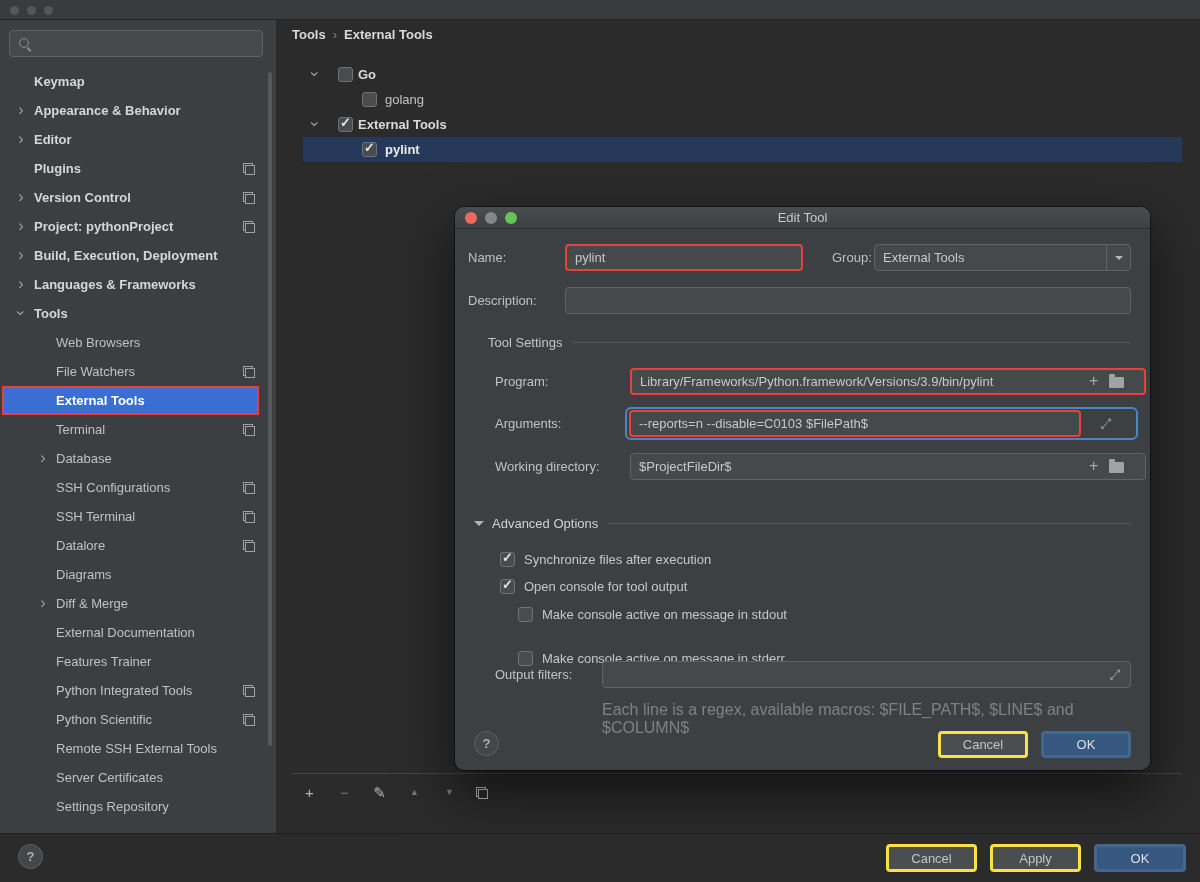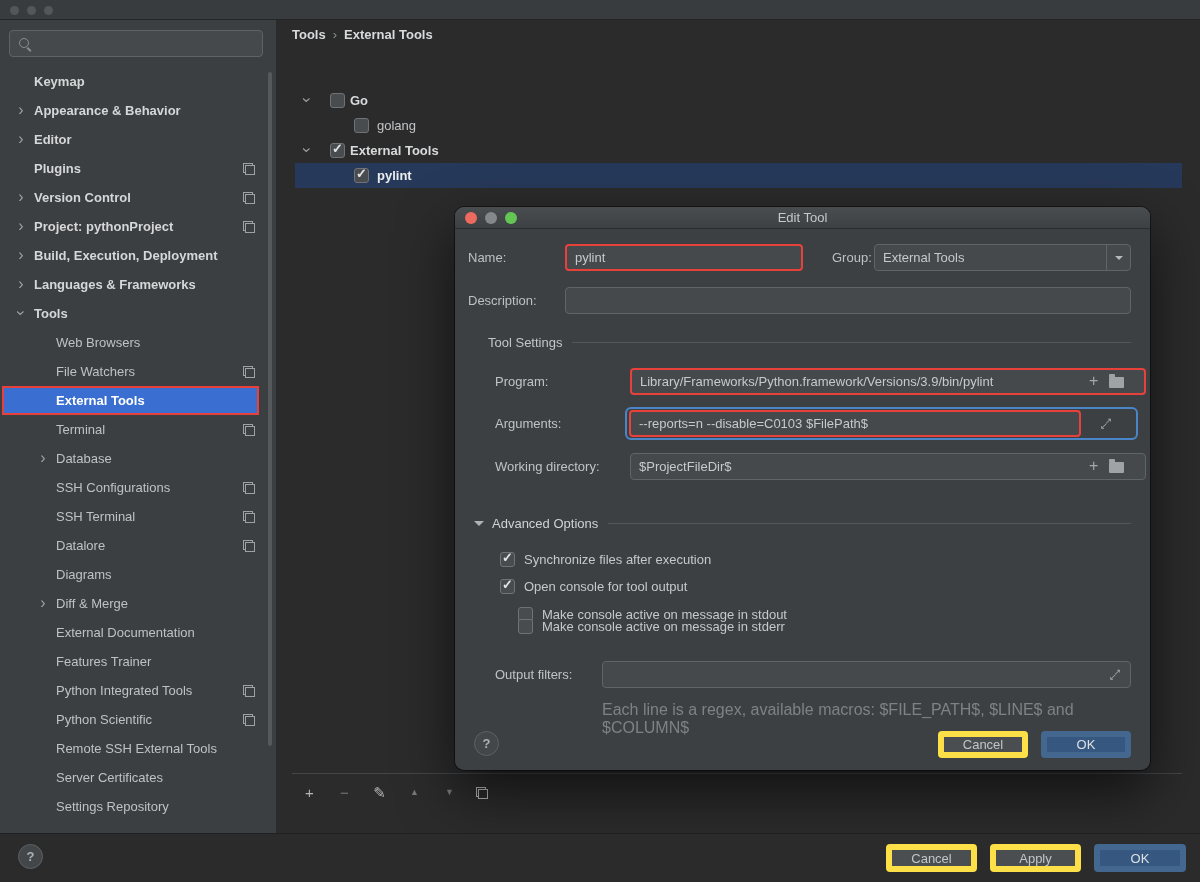--- a/index.html
+++ b/index.html
@@ -33,21 +33,21 @@
   .sb-item.selected::before{content:"";position:absolute;left:2px;right:17px;top:0;bottom:0;background:#3a6fd1;border:2px solid #e8413c;z-index:1;}
   .sb-item.selected > .lbl{color:#ffffff;font-weight:700;}
   .sq-icon{position:absolute;right:21px;top:9px;width:12px;height:12px;z-index:2;}
   .sq-icon::before{content:"";position:absolute;left:0;top:0;width:8px;height:8px;border:1px solid #9fa2a4;}
   .sq-icon::after{content:"";position:absolute;right:0;bottom:0;width:8px;height:8px;border:1px solid #9fa2a4;background:#3c3f41;}
   .sb-scroll{position:absolute;right:4px;top:52px;width:4px;height:674px;background:#55595c;border-radius:2px;}
   
   .main{position:absolute;left:278px;top:20px;right:0;height:813px;background:#2b2b2b;}
   .breadcrumb{position:absolute;left:14px;top:7px;font-weight:700;color:#d8dadc;}
   .breadcrumb .sep{color:#8a8d8f;margin:0 7px;font-weight:400;}
-  .tree{position:absolute;left:0;right:0;top:42px;margin-top:26px;}
+  .tree{position:absolute;left:8px;right:0;top:42px;}
   .t-row{position:relative;height:25px;display:flex;align-items:center;}
   .t-row .chev{top:4px;}
   .t-row.lvl1 .chev{left:24px;}
   .t-row .cb{position:absolute;z-index:2;top:5px;}
   .t-row.lvl1 .cb{left:52px;}
   .t-row.lvl2 .cb{left:76px;}
   .t-lbl{position:relative;z-index:2;}
   .t-row.lvl1 .t-lbl{margin-left:72px;font-weight:700;color:#d8dadc;}
   .t-row.lvl2 .t-lbl{margin-left:99px;color:#c2c4c6;}
   .t-row.selected::before{content:"";position:absolute;left:17px;right:18px;top:0;bottom:0;background:#27395a;}
@@ -55,21 +55,21 @@
   .cb{width:15px;height:15px;background:#484c4f;border:1px solid #6f7376;border-radius:3px;position:relative;flex:none;}
   .cb.checked::before{content:"✓";position:absolute;left:1px;top:-3px;font-size:13px;font-weight:700;color:#e2e4e6;}
   .tree-toolbar{position:absolute;left:14px;right:18px;top:753px;border-top:1px solid #43474a;height:38px;display:flex;align-items:center;gap:18px;padding-left:9px;}
   .tb-ico{color:#b4b6b8;font-size:15px;width:17px;text-align:center;cursor:pointer;line-height:1;}
   .tb-ico.dim{color:#75797c;}
   .dup-icon{position:relative;width:12px;height:12px;cursor:pointer;}
   .dup-icon::before{content:"";position:absolute;left:0;top:0;width:8px;height:8px;border:1px solid #b4b6b8;}
   .dup-icon::after{content:"";position:absolute;right:0;bottom:0;width:8px;height:8px;border:1px solid #b4b6b8;background:#2b2b2b;}
   
   .bottom-bar{position:absolute;left:0;right:0;top:833px;height:49px;background:#2b2b2b;border-top:1px solid #1e2021;}
-  .btn{height:28px;border-radius:4px;background:#4a4e51;border:6px solid #fde047;color:#c3c5c7;font:inherit;display:flex;align-items:center;justify-content:center;cursor:pointer;}
+  .btn{height:28px;border-radius:4px;background:#4a4e51;border:3px solid #fde047;color:#c3c5c7;font:inherit;display:flex;align-items:center;justify-content:center;cursor:pointer;}
   .btn.primary{background:#365880;border-color:#44678f;color:#dde0e2;}
   .bb-cancel{position:absolute;right:223px;top:10px;width:91px;}
   .bb-apply{position:absolute;right:119px;top:10px;width:91px;}
   .bb-ok{position:absolute;right:14px;top:10px;width:92px;}
   .help-circle{width:25px;height:25px;border-radius:50%;background:#43474a;border:1px solid #5d6164;color:#aeb1b3;display:flex;align-items:center;justify-content:center;font-weight:700;cursor:pointer;}
   .bb-help{position:absolute;left:18px;top:10px;}
   
   .dialog{position:absolute;left:455px;top:207px;width:695px;height:563px;background:#3c4042;border-radius:9px;
           box-shadow:0 22px 55px rgba(0,0,0,.6), 0 0 0 1px rgba(0,0,0,.45);}
   .dlg-titlebar{position:absolute;top:0;left:0;right:0;height:22px;background:linear-gradient(#4a4d4f,#3e4143);border-radius:9px 9px 0 0;border-bottom:1px solid #2b2d2f;}
@@ -104,21 +104,21 @@
   .focus-ring{position:absolute;left:157px;top:0;width:513px;height:33px;border:2px solid #4a86c7;border-radius:6px;display:flex;align-items:center;padding-left:2px;}
   .args-field{width:452px;}
   .expand-ico{position:relative;width:14px;height:14px;margin-left:18px;color:#a6a9ab;font-size:9px;line-height:1;cursor:pointer;flex:none;}
   .expand-ico::before{content:"↗";position:absolute;right:1px;top:0;}
   .expand-ico::after{content:"↙";position:absolute;left:1px;bottom:0;}
   #sec-adv{top:307px;height:18px;color:#d0d2d4;}
   .tri-down{width:0;height:0;border:5px solid transparent;border-top-color:#b0b3b5;margin:5px 8px 0 6px;flex:none;}
   .cb-row{position:absolute;left:13px;display:flex;align-items:center;height:22px;color:#c6c8ca;}
   #cbr-1,#cbr-2{padding-left:32px;}
   #cbr-3,#cbr-4{padding-left:50px;}
-  #cbr-1{top:341px;} #cbr-2{top:368px;} #cbr-3{top:396px;} #cbr-4{top:408px;}
+  #cbr-1{top:341px;} #cbr-2{top:368px;} #cbr-3{top:396px;} #cbr-4{top:440px;}
   .cb-row .cb{margin-right:9px;}
   #row-out{top:454px;height:27px;}
   .out-field{position:absolute;left:134px;right:0;top:0;}
   .out-field .spacer{flex:1;}
   .hint{position:absolute;left:147px;top:494px;color:#7e8285;font-size:16px;}
   .dlg-help{position:absolute;left:19px;top:524px;}
   .dlg-cancel{position:absolute;left:483px;top:524px;width:90px;height:27px;}
   .dlg-ok{position:absolute;left:586px;top:524px;width:90px;height:27px;}
 </style>
 </head>

